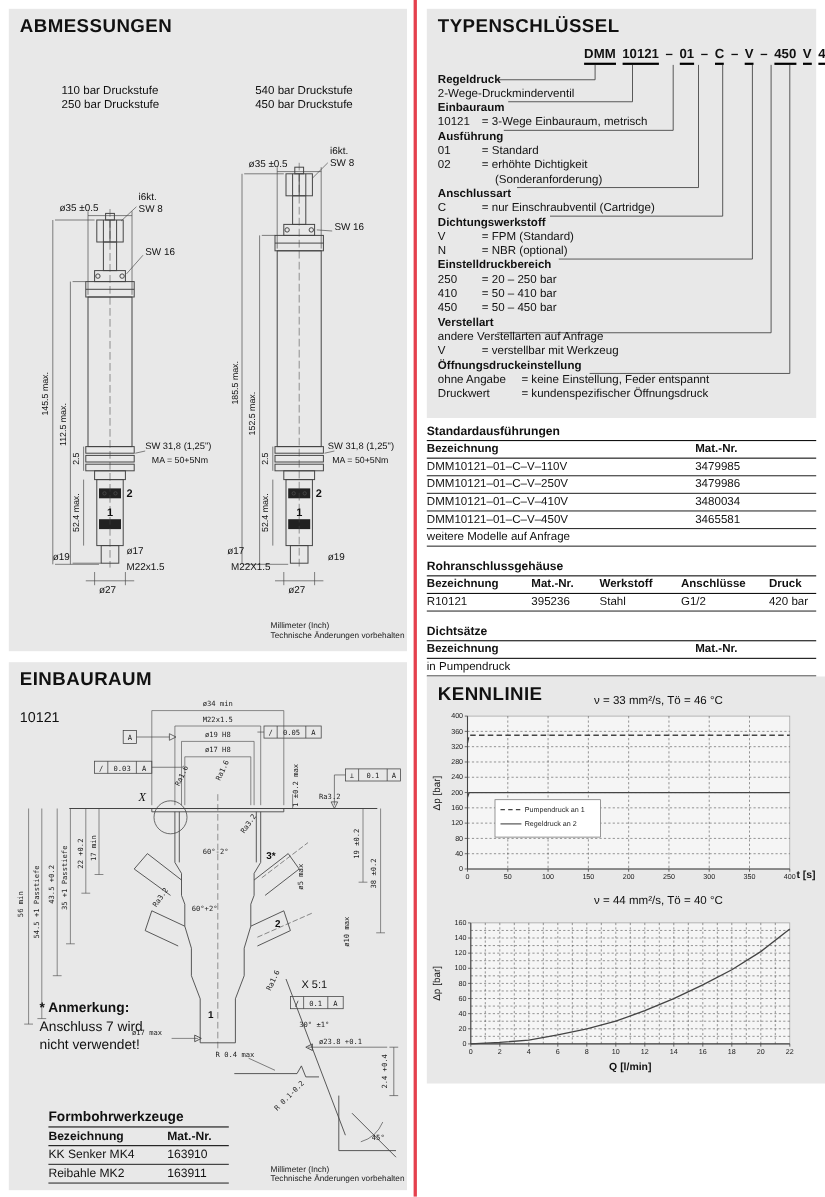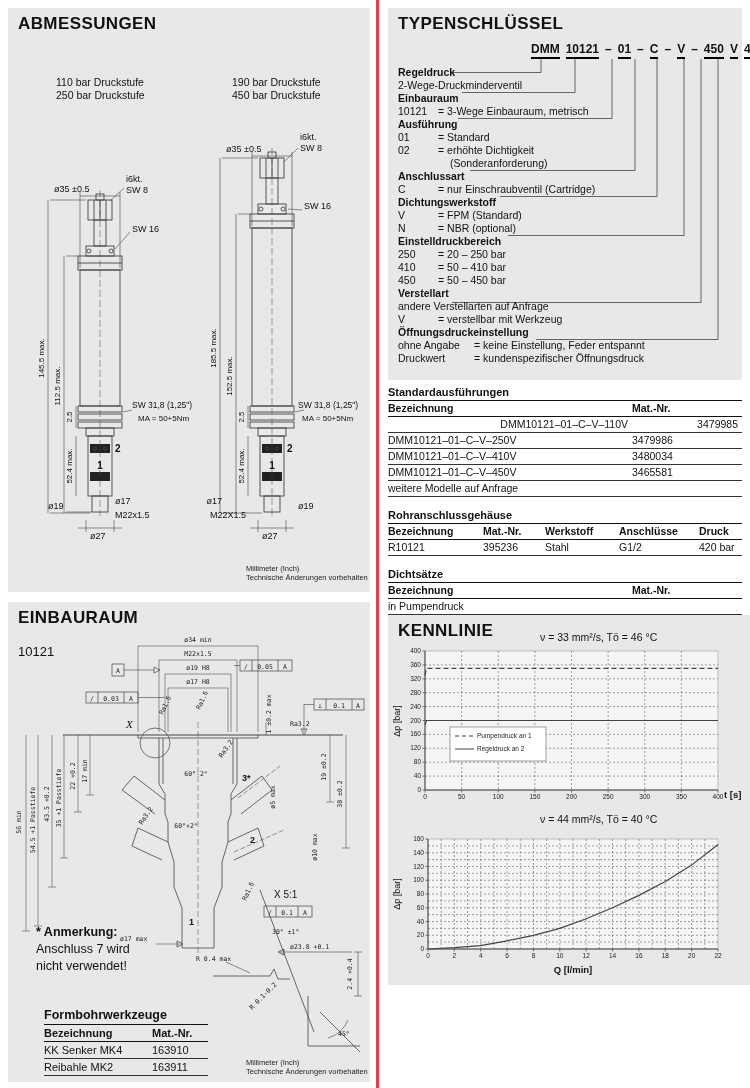--- a/index.html
+++ b/index.html
@@ -51,21 +51,21 @@
 
 <div id="divider"></div>
 
 <section class="panel" style="left:8px;top:8px;width:362px;height:584px">
   <div class="abs sec-title" style="left:10px;top:6px">ABMESSUNGEN</div>
   <div class="abs small" style="left:48px;top:68px">
     <div>110 bar Druckstufe</div>
     <div>250 bar Druckstufe</div>
   </div>
   <div class="abs small" style="left:224px;top:68px">
-    <div>190 bar Druckstufe</div>
+    <div>540 bar Druckstufe</div>
     <div>450 bar Druckstufe</div>
   </div>
 
   <svg style="left:0;top:100px" width="362" height="440" viewBox="0 0 362 440">
     <g stroke-width="0.9">
 
       <g>
         <rect class="ln" x="88" y="86" width="8" height="6"></rect>
         <rect class="ln" x="80" y="92" width="24" height="20"></rect>
         <path d="M86 92V112 M92 92V112 M98 92V112"></path>
@@ -219,21 +219,21 @@
 </section>
 
 <section class="abs" style="left:388px;top:384px;width:354px;height:226px">
   <div class="tblock">
     <div class="ttitle">Standardausführungen</div>
     <div class="tbl">
         <div class="trow head" style="grid-template-columns: 1fr 110px;">
           <div>Bezeichnung</div>
           <div>Mat.-Nr.</div>
         </div>
-        <div class="trow" style="grid-template-columns: 1fr 110px; text-align: right;">
+        <div class="trow" style="grid-template-columns: 1fr 110px;">
           <div>DMM10121–01–C–V–110V</div>
           <div>3479985</div>
         </div>
         <div class="trow" style="grid-template-columns: 1fr 110px;">
           <div>DMM10121–01–C–V–250V</div>
           <div>3479986</div>
         </div>
         <div class="trow" style="grid-template-columns: 1fr 110px;">
           <div>DMM10121–01–C–V–410V</div>
           <div>3480034</div>
@@ -553,21 +553,21 @@
     <text class="cad" x="279" y="312.5" text-anchor="middle">0.1</text>
     <text class="cad" x="297" y="312.5" text-anchor="middle">A</text>
     <text class="cad" x="264" y="332">30° ±1°</text>
     <text class="cad" x="282" y="347">ø23.8 +0.1</text>
     <text class="cad" transform="rotate(-90 344 372)" x="344" y="372" text-anchor="middle">2.4 +0.4</text>
     <text class="cad" x="188" y="359">R 0.4 max</text>
     <text class="cad" transform="rotate(-45 244 408)" x="244" y="408">R 0.1-0.2</text>
     <text class="cad" x="330" y="434">45°</text>
   </svg>
 
-  <div class="abs" id="einb-note" style="left:28px;top:322px">
+  <div class="abs" id="einb-note" style="left:28px;top:306px">
     <div class="b">* Anmerkung:</div>
     <div>Anschluss 7 wird</div>
     <div>nicht verwendet!</div>
   </div>
 
   <div class="abs" id="tools-table" style="left:36px;top:404px;width:164px">
     <div class="ttitle">Formbohrwerkzeuge</div>
     <div class="tbl">
         <div class="trow head" style="grid-template-columns: 1fr 56px;">
           <div>Bezeichnung</div>

